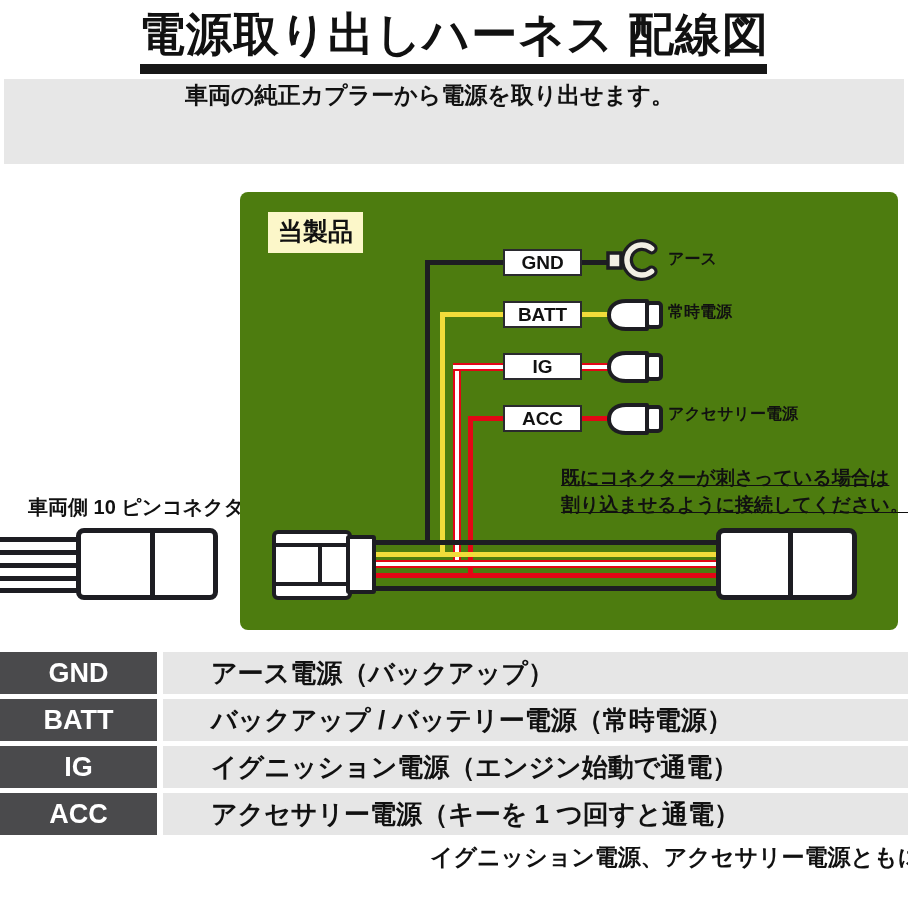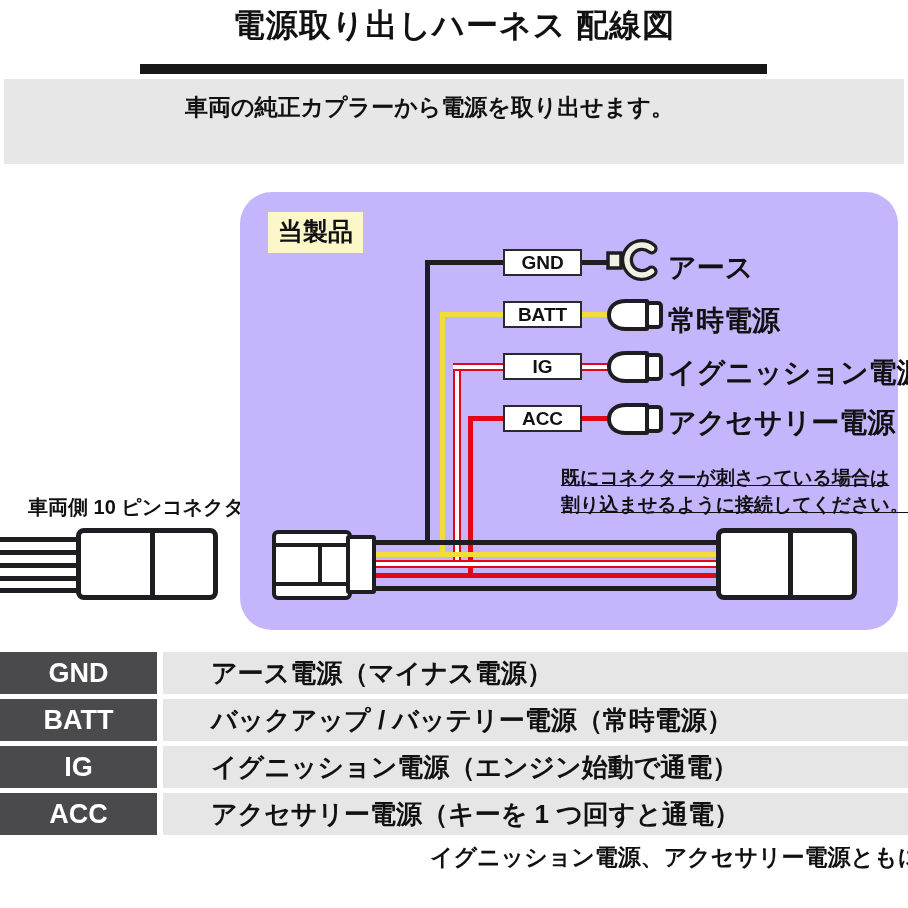--- a/index.html
+++ b/index.html
@@ -4,54 +4,54 @@
 <style>
   * { box-sizing: border-box; margin: 0; padding: 0; }
   html,body { background:#fff; }
   .page {
     position: relative; width: 908px; height: 908px; background: #ffffff;
     font-family: "Liberation Sans", "DejaVu Sans", sans-serif; overflow: hidden;
   }
   
   .title {
     position: absolute; left: 0; top: 4px; width: 100%;
-    text-align: center; font-size: 32px; font-weight: 900; color: #111;
+    text-align: center; font-size: 46px; font-weight: 900; color: #111;
     letter-spacing: 1px;
   }
   .title-underline {
     position: absolute; left: 140px; top: 64px; width: 627px; height: 10px;
     background: #171717;
   }
   .intro-band {
     position: absolute; left: 4px; top: 79px; width: 900px; height: 85px;
     background: #e7e7e7;
   }
   .intro-band .line {
     position: absolute; left: 181px; font-size: 23px; font-weight: bold; color: #111;
   }
-  .intro-band .l1 { top: 13px; }
+  .intro-band .l1 { top: 1px; }
   .intro-band .l2 { top: 46px; }
 
   
   .vehicle-label {
     position: absolute; left: 28px; top: 494px; font-size: 20px; font-weight: bold; color:#111;
   }
   .feed-wire { position: absolute; left: 0; width: 80px; height: 5px; background: #1d1d22; }
   .left-connector {
     position: absolute; left: 76px; top: 528px; width: 142px; height: 72px;
     background: #fff; border: 5px solid #1d1d22; border-radius: 8px;
   }
   .left-connector .divider {
     position: absolute; left: 69px; top: 0; width: 5px; height: 100%; background: #1d1d22;
   }
 
   
   .panel {
     position: absolute; left: 240px; top: 192px; width: 658px; height: 438px;
-    background: #c4b5fd; border-radius: 32px;
+    background: #4d7c0f; border-radius: 8px;
   }
   .product-label {
     position: absolute; left: 28px; top: 20px; background: #fcf7c9;
     padding: 3px 10px 5px 10px; font-size: 25px; font-weight: 900; color: #111;
   }
   .wire { position: absolute; }
   .wire.black  { background: #1d1d22; }
   .wire.yellow { background: #f2dc3a; }
   .wire.red    { background: #e30615; }
   .wire.h { height: 5px; }
@@ -59,21 +59,21 @@
   .wire.striped-h { height: 8px; background:#fff; border-top: 2px solid #e30615; border-bottom: 2px solid #e30615; }
   .wire.striped-v { width: 8px; background:#fff; border-left: 2px solid #e30615; border-right: 2px solid #e30615; }
 
   .tag-box {
     position: absolute; left: 263px; width: 79px; height: 27px;
     background: #fff; border: 2px solid #2a2a2e;
     display: flex; align-items: center; justify-content: center;
     font-size: 19px; font-weight: 900; color: #111; z-index: 4;
   }
   .wire-name {
-    position: absolute; left: 428px; font-size: 28px; font-weight: 900; color: #111; z-index: 4;
+    position: absolute; left: 428px; font-size: 16px; font-weight: 900; color: #111; z-index: 4;
     white-space: nowrap;
   }
   .terminal { position: absolute; z-index: 4; }
 
   .panel-note {
     position: absolute; left: 321px; top: 272px; font-size: 19px; font-weight: bold;
     color: #111; line-height: 27px; white-space: nowrap; z-index: 5; text-decoration: underline;
   }
 
   .product-connector {
@@ -180,39 +180,38 @@
       <rect x="41" y="5" width="14" height="24" rx="3" fill="#fff" stroke="#1d1d22" stroke-width="4"></rect>
     </svg>
     <div class="wire-name" style="top:110px">常時電源</div>
 
     <div class="tag-box" style="top:161px">IG</div>
     <div class="wire striped-h" style="left:342px; top:171px; width:30px; z-index:3;"></div>
     <svg class="terminal" style="left:366px; top:158px;" width="60" height="34" viewBox="0 0 60 34">
       <path d="M41,3 H20 C9,3 3,9 3,17 C3,25 9,31 20,31 H41 Z" fill="#fff" stroke="#1d1d22" stroke-width="4" stroke-linejoin="round"></path>
       <rect x="41" y="5" width="14" height="24" rx="3" fill="#fff" stroke="#1d1d22" stroke-width="4"></rect>
     </svg>
-    <div class="wire-name" style="top:162px">イグニッション電源</div>
 
     <div class="tag-box" style="top:213px">ACC</div>
     <div class="wire h red" style="left:342px; top:224px; width:30px; z-index:3;"></div>
     <svg class="terminal" style="left:366px; top:210px;" width="60" height="34" viewBox="0 0 60 34">
       <path d="M41,3 H20 C9,3 3,9 3,17 C3,25 9,31 20,31 H41 Z" fill="#fff" stroke="#1d1d22" stroke-width="4" stroke-linejoin="round"></path>
       <rect x="41" y="5" width="14" height="24" rx="3" fill="#fff" stroke="#1d1d22" stroke-width="4"></rect>
     </svg>
     <div class="wire-name" style="top:212px">アクセサリー電源</div>
 
     <div class="panel-note">
       <div>既にコネクターが刺さっている場合は</div>
       <div>割り込ませるように接続してください。</div>
     </div>
   </div>
 
   <div class="legend-row" style="top:652px">
     <div class="legend-key">GND</div>
-    <div class="legend-desc">アース電源（マイナス電源）</div>
+    <div class="legend-desc">アース電源（バックアップ）</div>
   </div>
   <div class="legend-row" style="top:699px">
     <div class="legend-key">BATT</div>
     <div class="legend-desc">バックアップ / バッテリー電源（常時電源）</div>
   </div>
   <div class="legend-row" style="top:746px">
     <div class="legend-key">IG</div>
     <div class="legend-desc">イグニッション電源（エンジン始動で通電）</div>
   </div>
   <div class="legend-row" style="top:793px">

